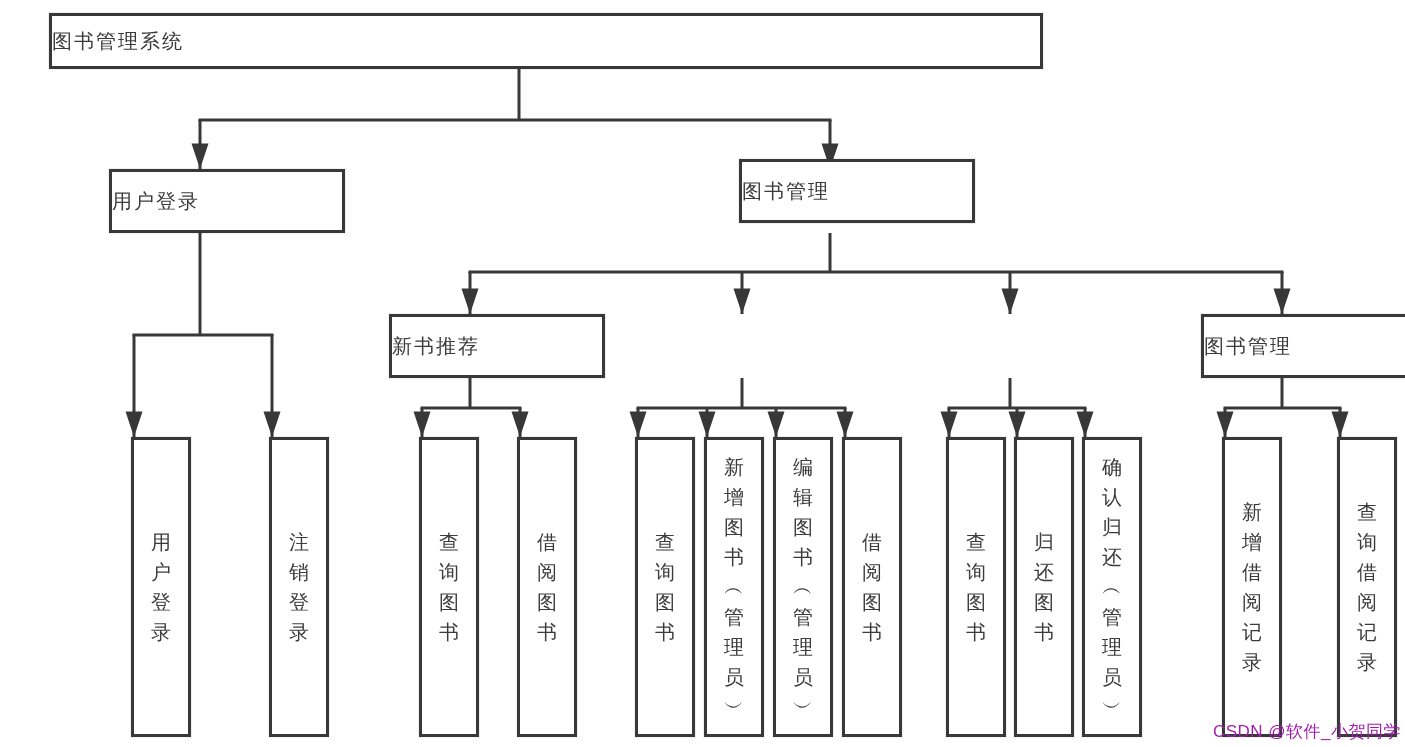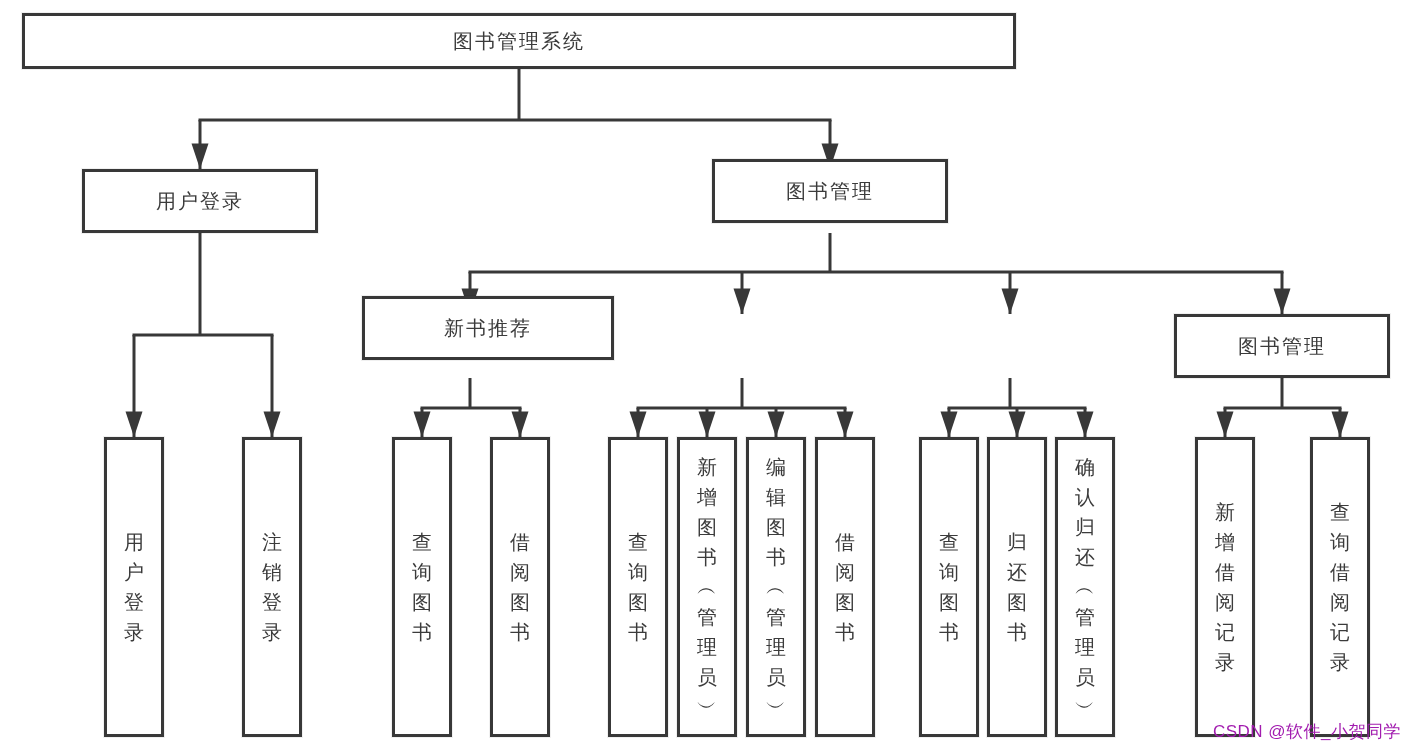--- a/index.html
+++ b/index.html
@@ -9,23 +9,24 @@
     background:#ffffff;
     overflow:hidden;
     font-family:"Liberation Sans","DejaVu Sans",sans-serif;
   }
   .edges{position:absolute;left:0;top:0;width:1405px;height:747px;}
   .node{
     position:absolute;
     box-sizing:border-box;
     background:#ffffff;
     border:3px solid #383838;
-    display:flex;align-items:center;justify-content:center;
+    display:flex;align-items:center;
     color:#3b3b3b;
     box-shadow:0 0 0 1px rgba(0,0,0,0.06);
+    margin-left:27px;
   }
   .hnode{font-size:20px;letter-spacing:2px;white-space:nowrap;}
   .vnode{}
   .vlabel{
     display:flex;flex-direction:column;
     align-items:center;justify-content:center;
     width:100%;height:100%;
     font-size:20px;color:#3b3b3b;
   }
   .vchar{display:block;height:30px;line-height:30px;text-align:center;}
@@ -110,21 +111,21 @@
     <span>图书管理系统</span>
   </div>
 
   <div class="node hnode" style="left:82px;top:169px;width:236px;height:64px">
     <span>用户登录</span>
   </div>
   <div class="node hnode" style="left:712px;top:159px;width:236px;height:64px">
     <span>图书管理</span>
   </div>
 
-  <div class="node hnode" style="left:362px;top:296px;width:252px;height:64px">
+  <div class="node hnode" style="left:362px;top:314px;width:216px;height:64px">
     <span>新书推荐</span>
   </div>
   <div class="node hnode" style="left:1174px;top:314px;width:216px;height:64px">
     <span>图书管理</span>
   </div>
 
   <div class="node vnode" style="left:104px;top:437px;width:60px;height:300px">
     <div class="vlabel">
         <span class="vchar">用</span>
         <span class="vchar">户</span>

